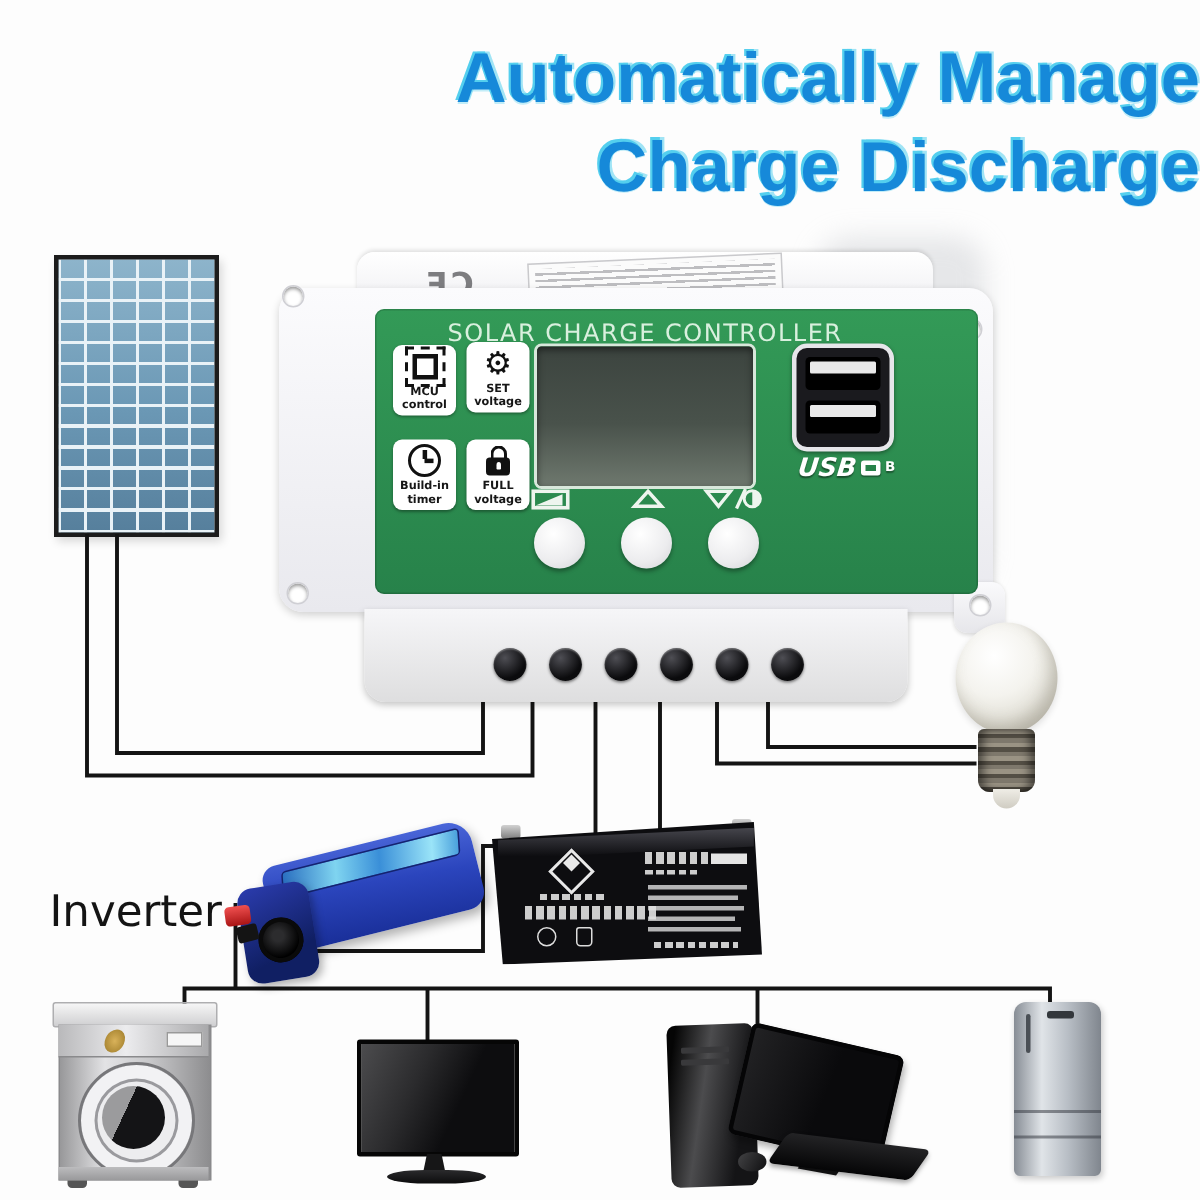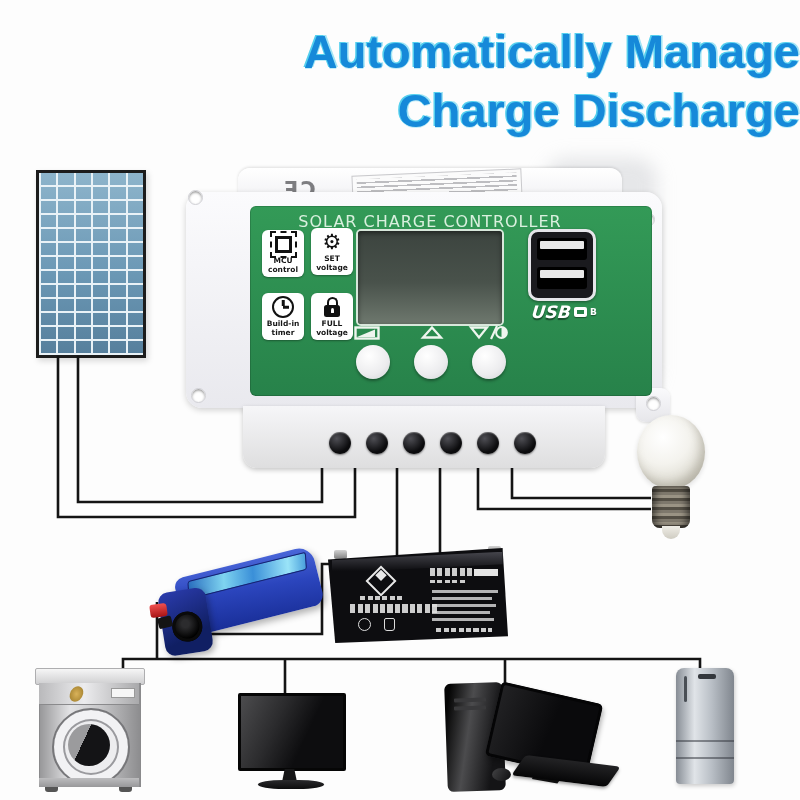--- a/index.html
+++ b/index.html
@@ -283,20 +283,21 @@
         <span class="plug"></span>
         <span class="b">B</span>
       </div>
     </div>
   </div>
 
   <div class="abs bulb-globe"></div>
   <div class="abs bulb-base"></div>
   <div class="abs bulb-tip"></div>
 
+  <div class="abs lbl" style="left:33px;top:590px;">Inverter</div>
   <div class="abs inv">
     <div class="rot">
       <div class="bodyb">
         <div class="vent"></div>
       </div>
       <div class="cap">
         <div class="fan"></div>
       </div>
       <div class="redterm"></div>
       <div class="blkterm"></div>

